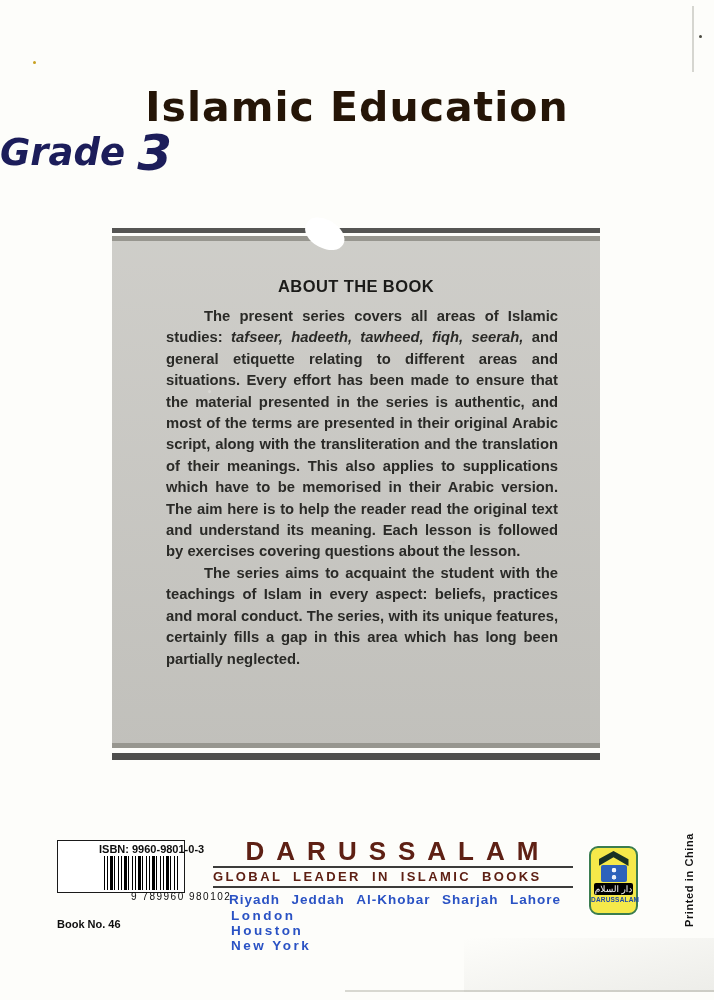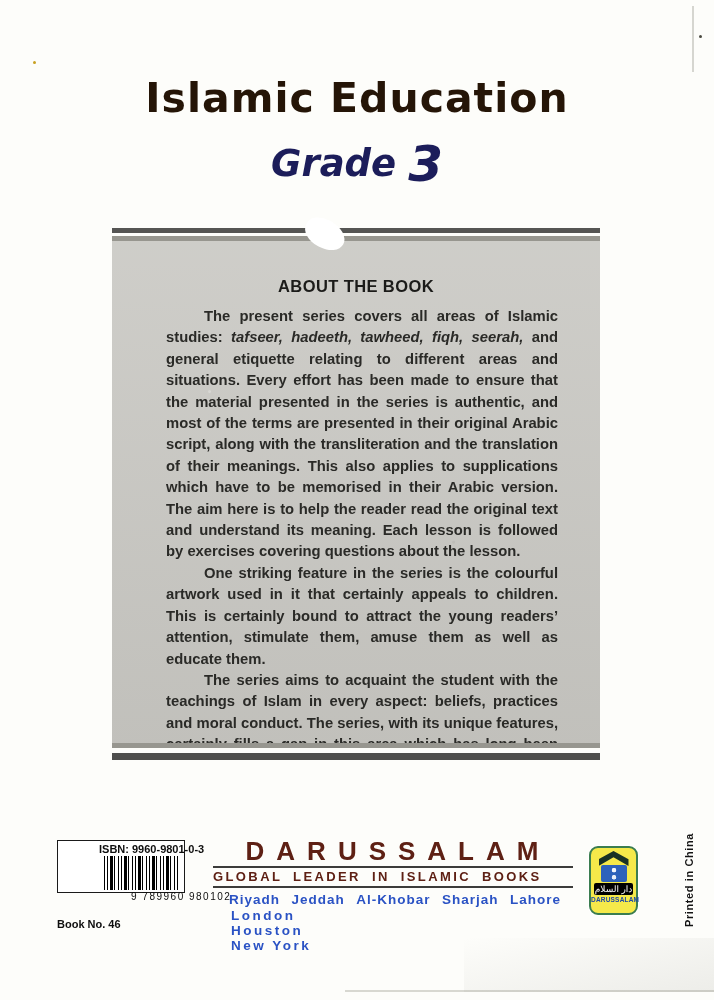--- a/index.html
+++ b/index.html
@@ -4,29 +4,29 @@
 <style>
   html,body { margin:0; padding:0; background:#ffffff; }
   .page {
     position:relative; width:714px; height:1000px; overflow:hidden;
     background:#fdfdfa;
     font-family:"Liberation Sans", sans-serif;
   }
 
   
   .title {
-    position:absolute; top:74px; left:0; width:100%;
+    position:absolute; top:83px; left:0; width:100%;
     text-align:center;
     font-family:"DejaVu Sans", sans-serif;
     font-weight:bold; font-size:41px; letter-spacing:1px;
     color:#251507;
   }
   .grade {
-    position:absolute; top:135px; left:0; width:100%;
-    text-align:center; color:#1c1d5a;
+    position:absolute; top:124px; left:0; width:100%;
+    color:#1c1d5a;
     font-family:"DejaVu Sans", sans-serif;
     font-style:italic; font-weight:bold;
   }
   .grade-word { font-size:37px; }
   .grade-num  { font-size:50px; margin-left:12px; vertical-align:-5px; }
 
   
   .panel { position:absolute; left:112px; top:228px; width:488px; height:530px; }
   .bar-dark  { height:5px; background:#55555
 3; background:#555553; }
@@ -150,21 +150,20 @@
 
   <div class="panel">
     <div class="tape"></div>
     <div class="bar-dark"></div>
     <div class="gap3"></div>
     <div class="bar-light"></div>
     <div class="panel-body">
       <div class="about-heading">ABOUT THE BOOK</div>
       <div class="about-text">
         <p><span>The present series covers all areas of Islamic studies: </span><span class="italic">tafseer, hadeeth, tawheed, fiqh, seerah,</span><span> and general etiquette relating to different areas and situations. Every effort has been made to ensure that the material presented in the series is authentic, and most of the terms are presented in their original Arabic script, along with the transliteration and the translation of their meanings. This also applies to supplications which have to be memorised in their Arabic version. The aim here is to help the reader read the original text and understand its meaning. Each lesson is followed by exercises covering questions about the lesson.</span></p>
-        <p>One striking feature in the series is the colourful artwork used in it that certainly appeals to children. This is certainly bound to attract the young readers’ attention, stimulate them, amuse them as well as educate them.</p>
         <p>The series aims to acquaint the student with the teachings of Islam in every aspect: beliefs, practices and moral conduct. The series, with its unique features, certainly fills a gap in this area which has long been partially neglected.</p>
       </div>
     </div>
     <div class="bar-light"></div>
     <div class="gap5"></div>
     <div class="bar-dark2"></div>
   </div>
 
   <div class="barcode-box">
     <div class="isbn">ISBN: 9960-9801-0-3</div>

